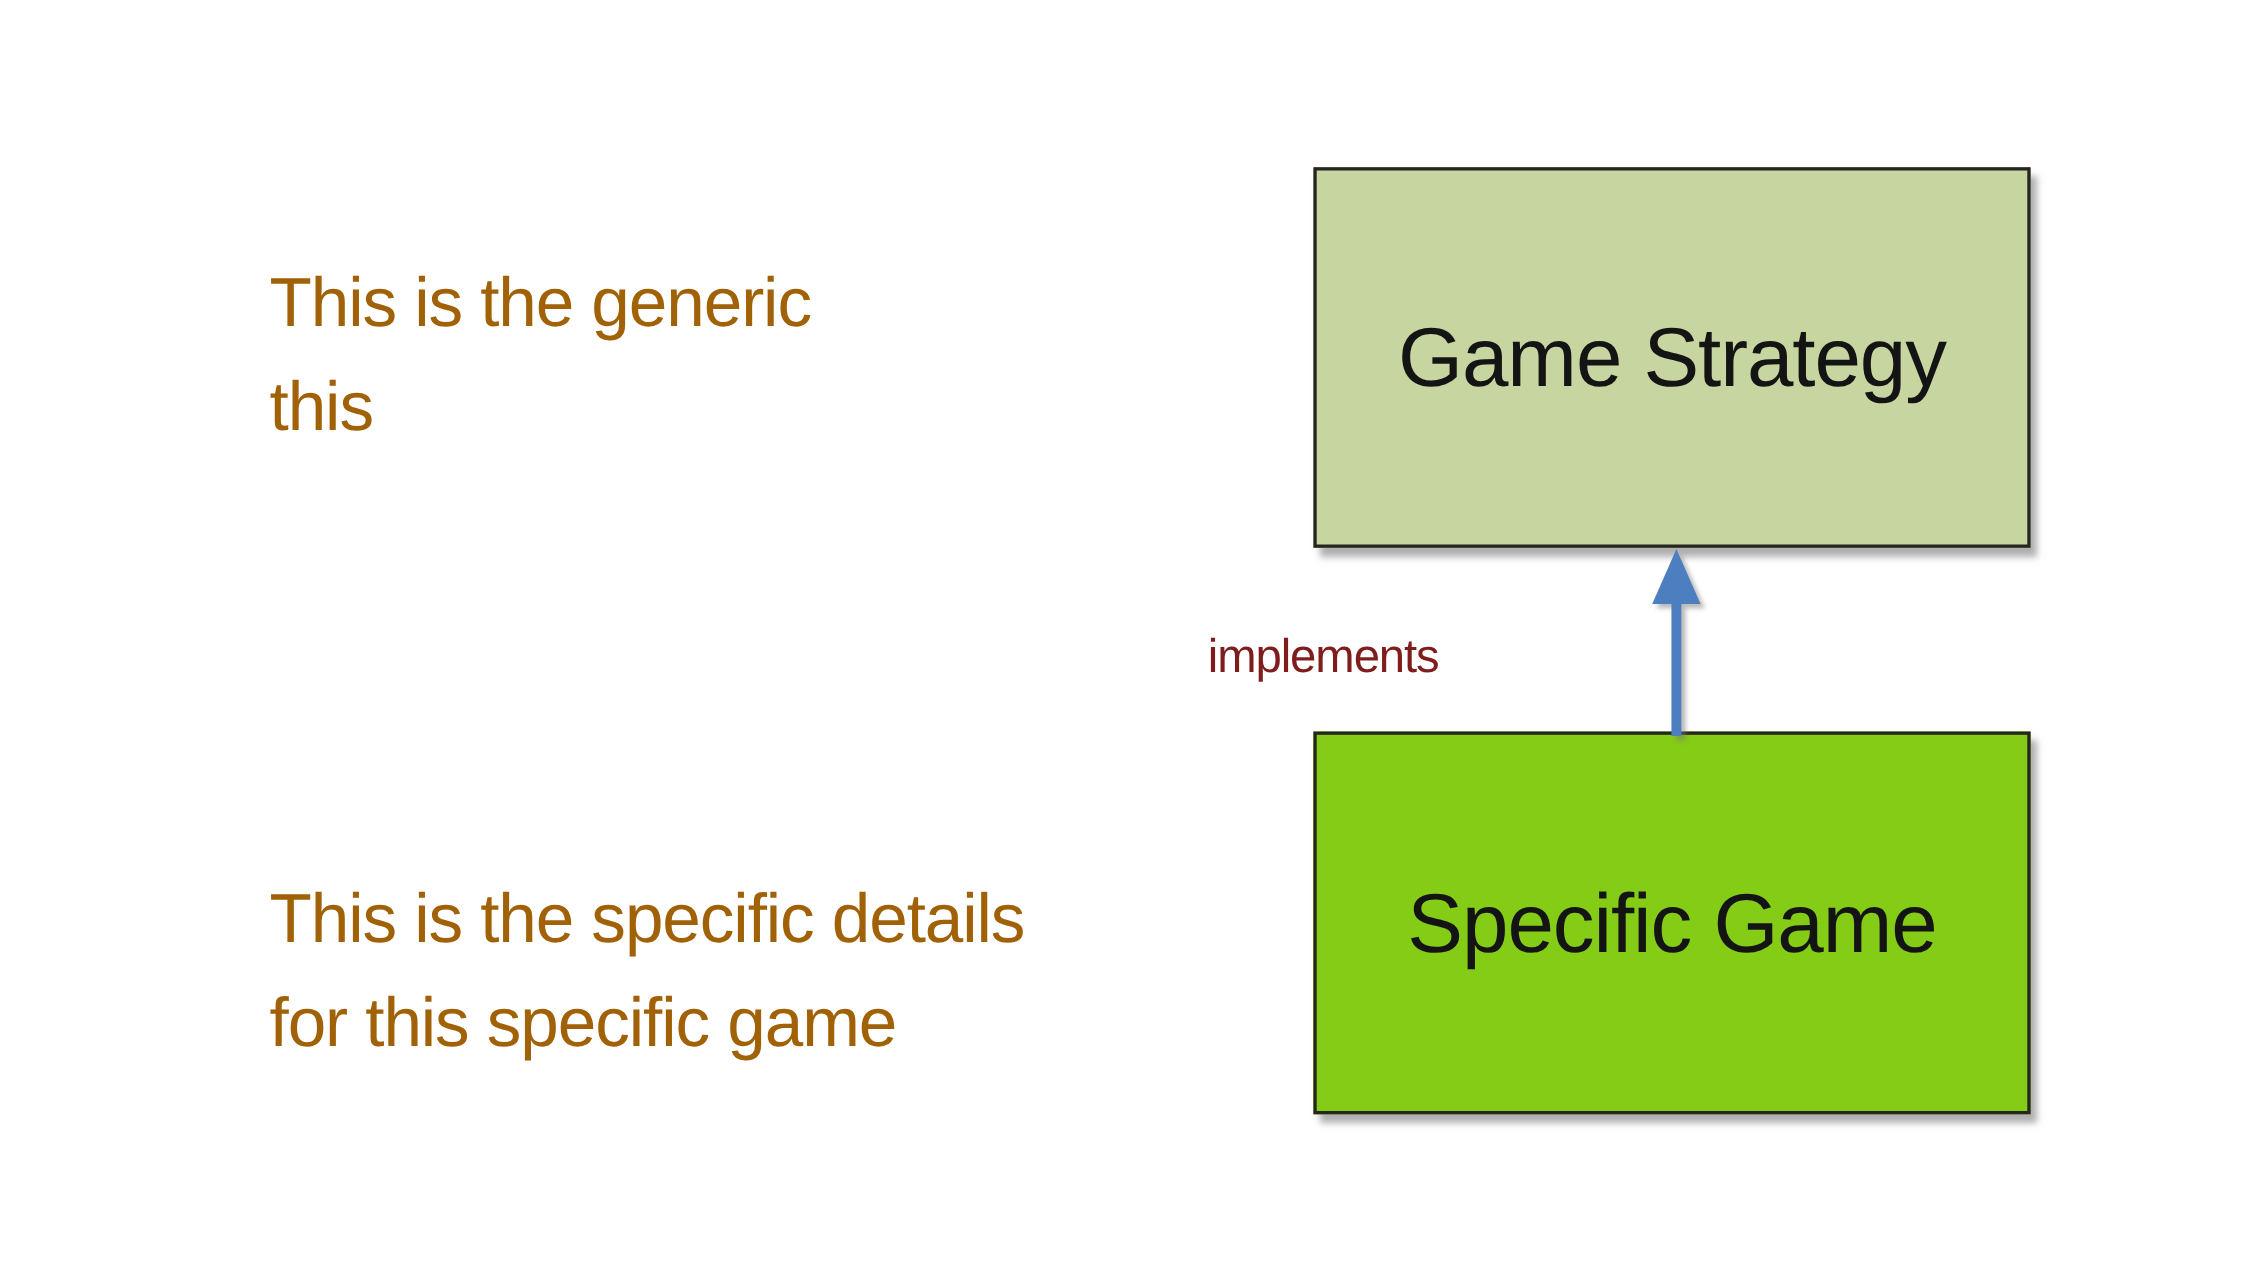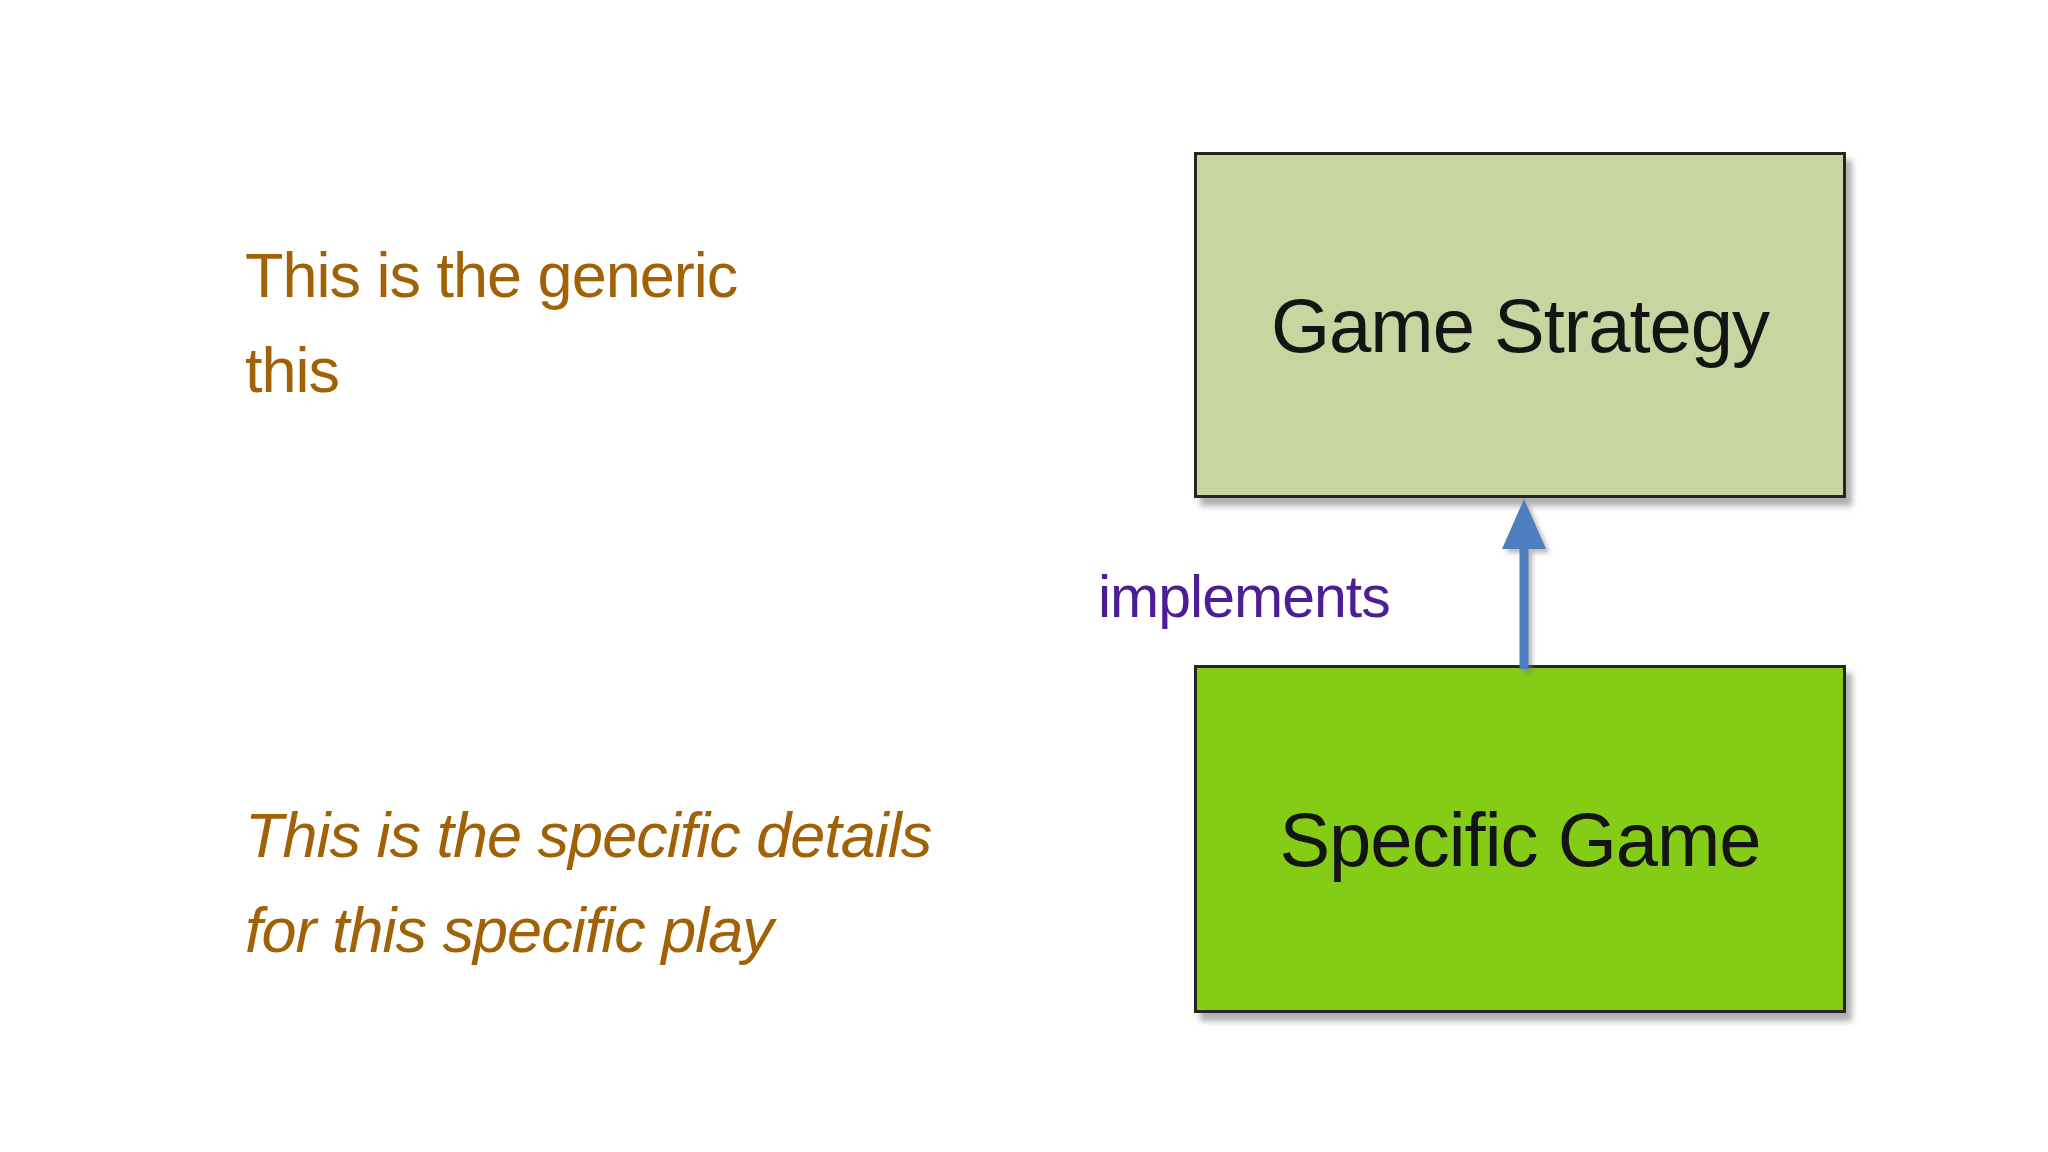--- a/index.html
+++ b/index.html
@@ -18,21 +18,21 @@
   }
   .note {
     position: absolute;
     font-size: 63px;
     line-height: 95px;
     letter-spacing: -1px;
     color: #a16207;
     white-space: nowrap;
   }
   .note-generic { left: 245px; top: 228px; }
-  .note-specific { left: 245px; top: 788px; font-style: italic; }
+  .note-specific { left: 245px; top: 788px; }
 
   .node {
     position: absolute;
     left: 1194px;
     width: 652px;
     height: 346px;
     border: 3px solid #26251f;
     box-sizing: border-box;
     display: flex;
     align-items: center;
@@ -46,24 +46,24 @@
     font-size: 76px;
     letter-spacing: -1px;
     color: #141414;
     white-space: nowrap;
   }
 
   .edge-label {
     position: absolute;
     left: 1098px;
     top: 562px;
-    font-size: 59px;
+    font-size: 43px;
     line-height: 70px;
     letter-spacing: -1px;
-    color: #4c1d95;
+    color: #7f1d1d;
     white-space: nowrap;
   }
 
   .edge-arrow {
     position: absolute;
     left: 1494px;
     top: 497px;
     width: 60px;
     height: 172px;
     filter: drop-shadow(4px 4px 2px rgba(120,120,120,0.5));
@@ -74,21 +74,21 @@
 
 <div class="slide">
 
   <div class="note note-generic">
     <div>This is the generic</div>
     <div>this</div>
   </div>
 
   <div class="note note-specific">
     <div>This is the specific details</div>
-    <div>for this specific play</div>
+    <div>for this specific game</div>
   </div>
 
   <div class="node node-strategy" style="background-color: rgb(199, 213, 160);">
     <span class="node-label">Game Strategy</span>
   </div>
 
   <div class="node node-game" style="background-color: #84cc16;">
     <span class="node-label">Specific Game</span>
   </div>
 

